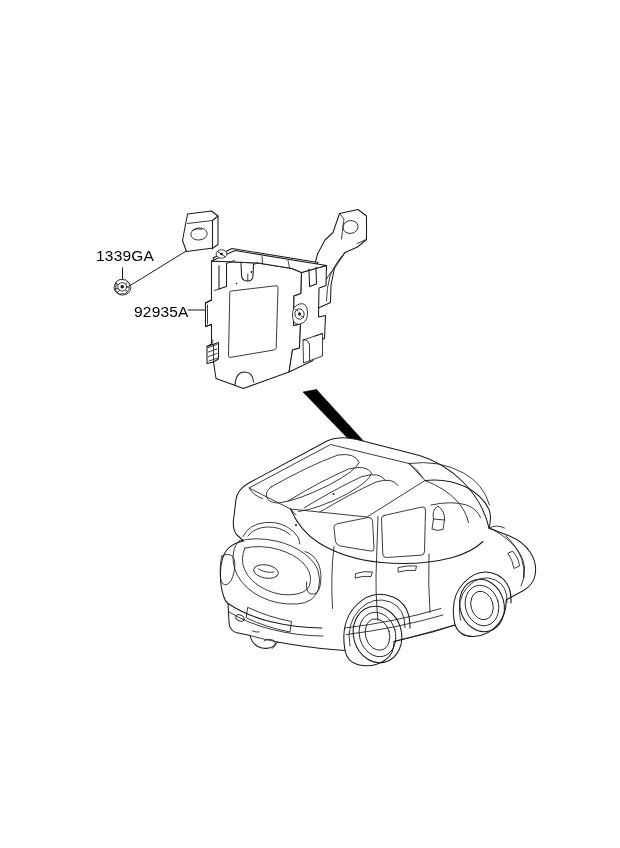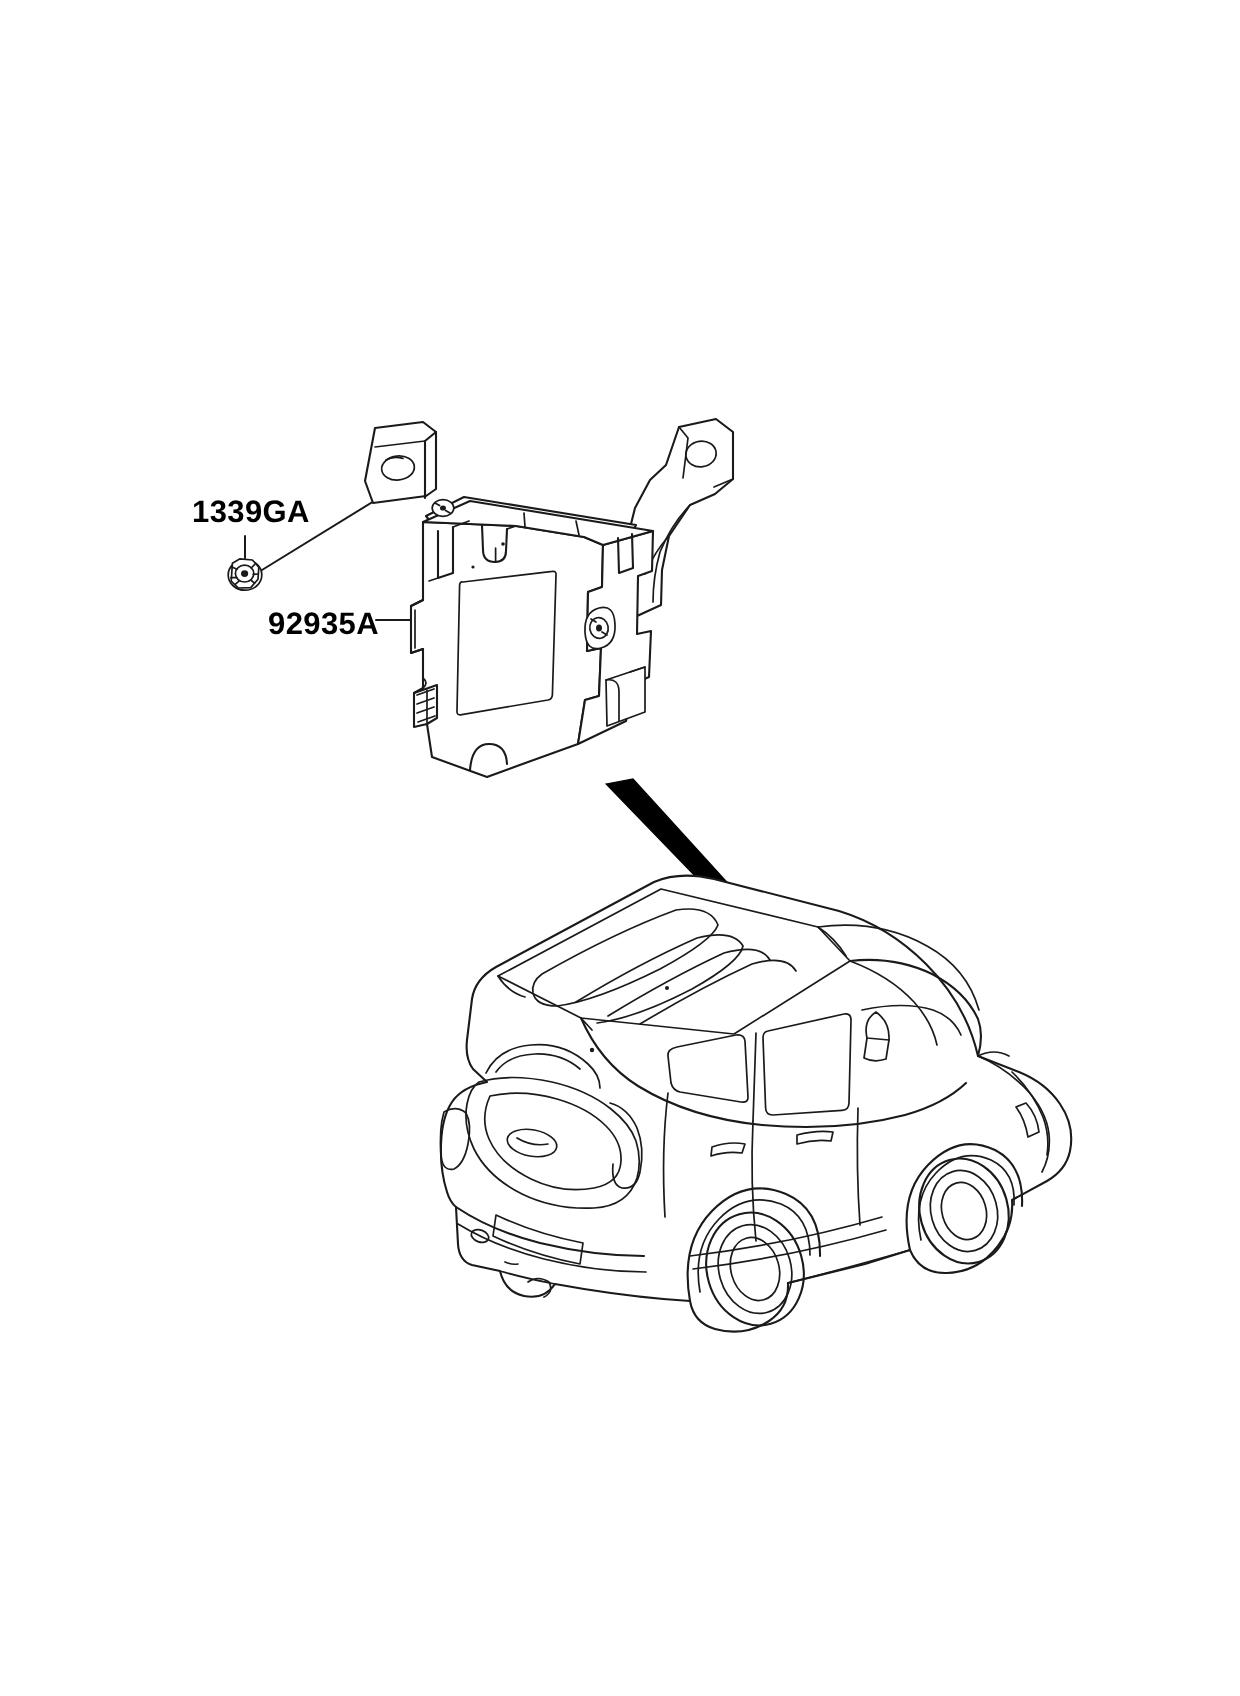--- a/index.html
+++ b/index.html
@@ -13,21 +13,20 @@
     position: relative;
     overflow: hidden;
     font-family: "Liberation Sans", sans-serif;
   }
   #diagram-root {
     position: absolute;
     left: 0;
     top: 0;
     width: 512px;
     height: 848px;
-    font-weight: bold;
   }
   svg.canvas {
     display: block;
     width: 620px;
     height: 848px;
   }
   .ln {
     fill: none;
     stroke: #1a1a1a;
     stroke-width: 1.05;

